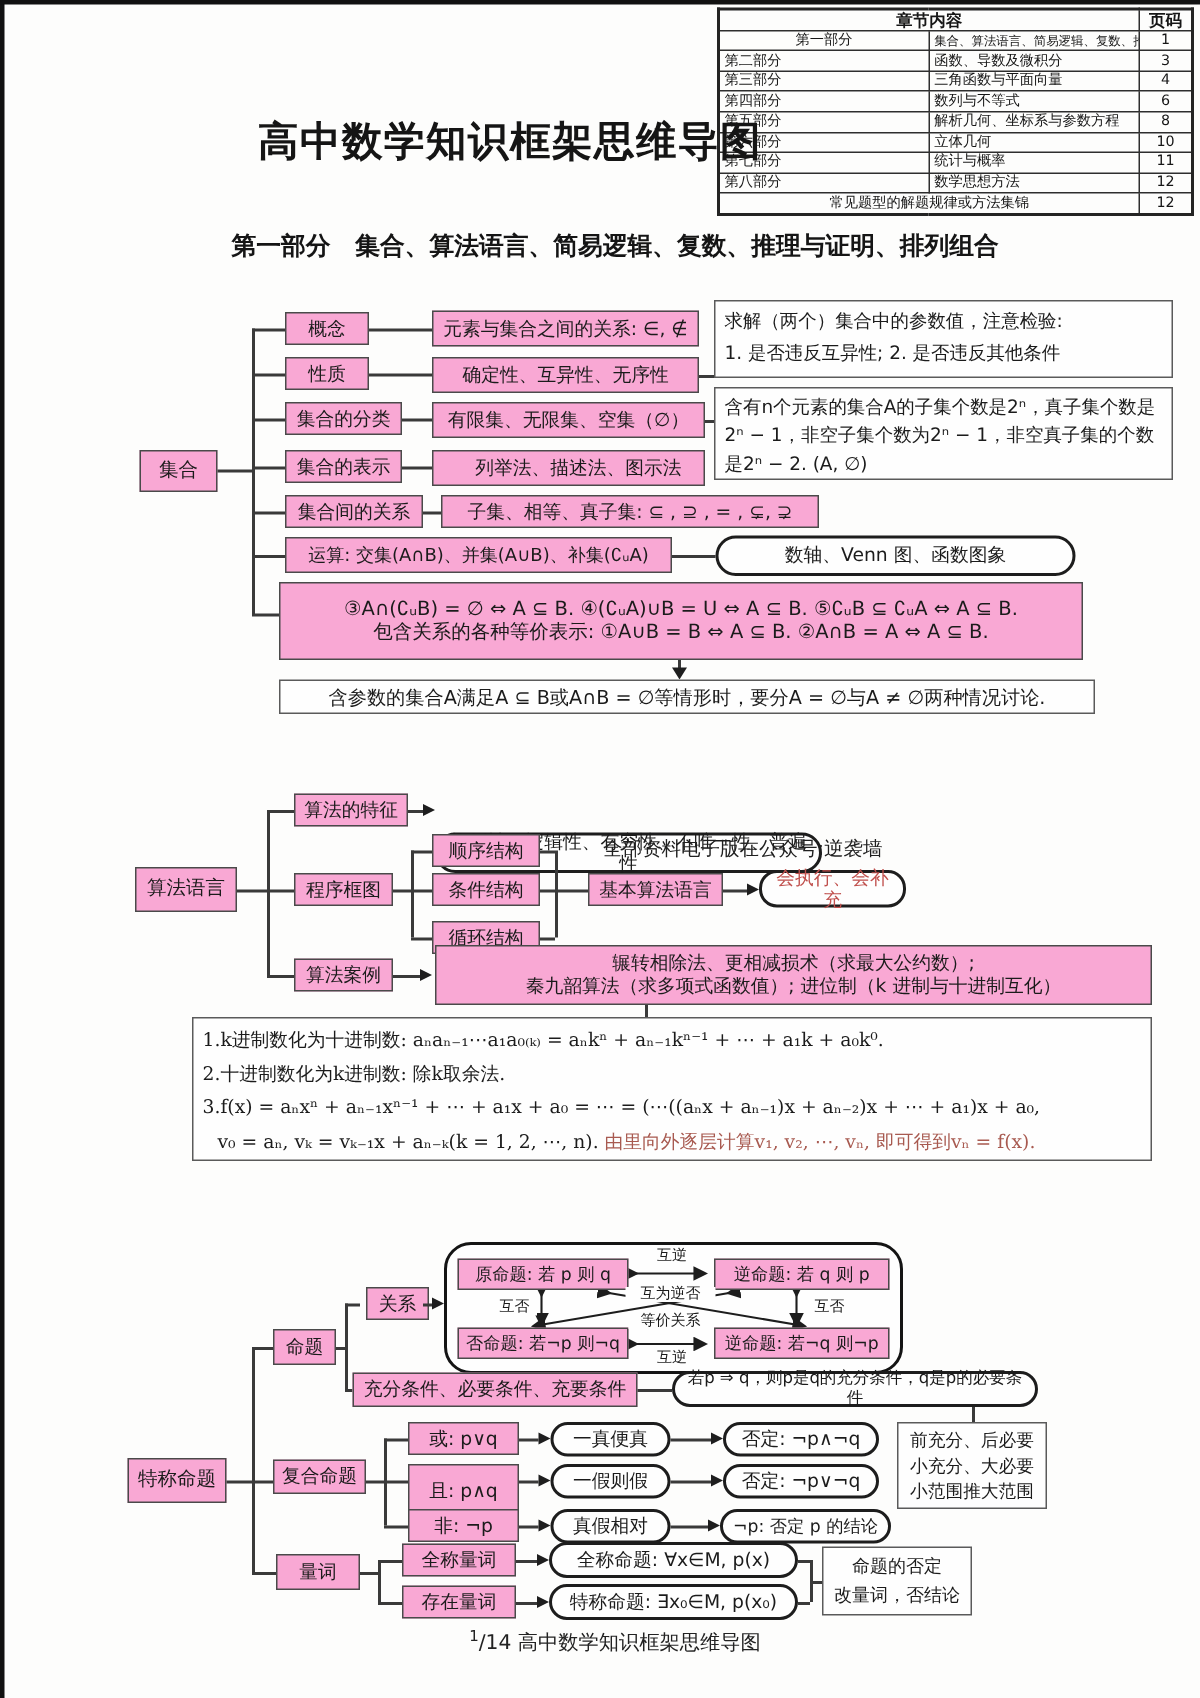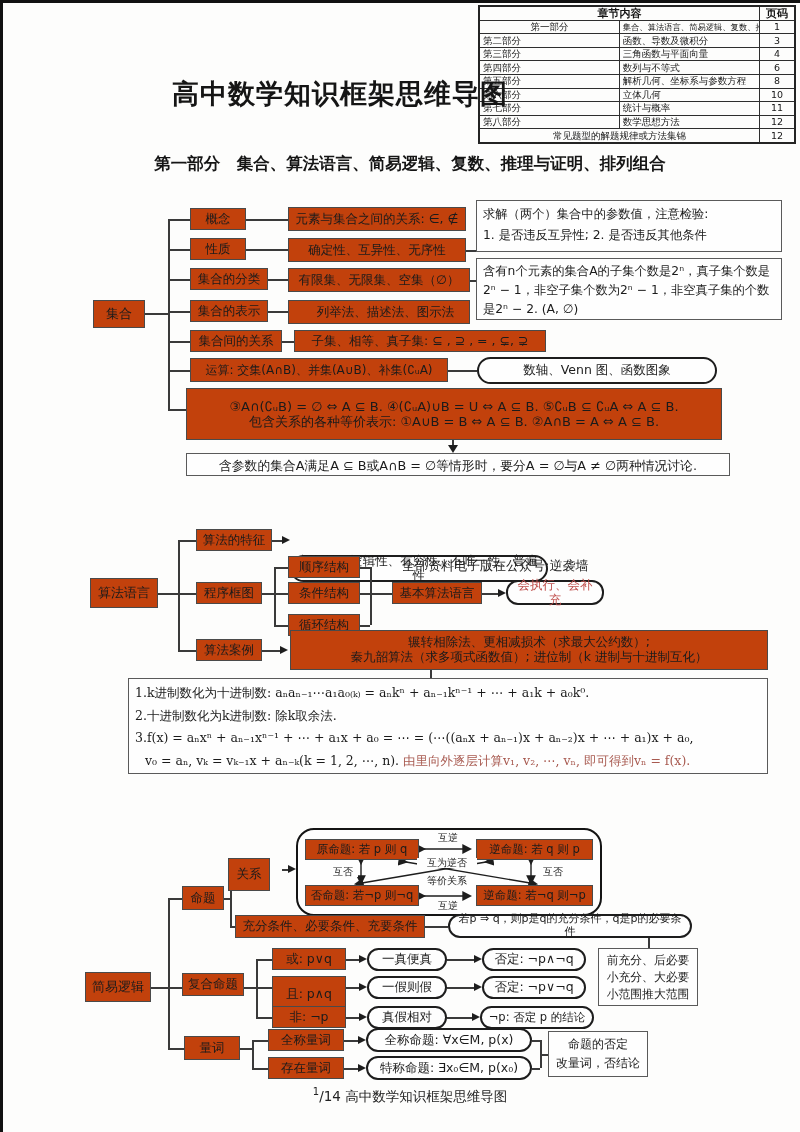--- a/index.html
+++ b/index.html
@@ -1,20 +1,20 @@
 <!DOCTYPE html>
 <html><head>
 <meta charset="utf-8">
 <style>
   html,body{margin:0;padding:0;background:#d8d8d8;}
   #canvas{position:relative;width:800px;height:1132px;margin:0 auto;background:#fdfdfc;overflow:hidden;
           font-family:"DejaVu Sans","Liberation Sans",sans-serif;color:#1b1b1b;}
   .edge{position:absolute;background:#111;}
   
-  .bx{position:absolute;border:1.5px solid #4a4a4a;background:#c2410c;display:flex;align-items:center;justify-content:center;
+  .bx{position:absolute;border:1.5px solid #4a4a4a;background:#f9a8d4;display:flex;align-items:center;justify-content:center;
       text-align:center;font-size:12.5px;line-height:1.18;box-sizing:border-box;padding:1px 3px;}
   .rb{position:absolute;border:2px solid #1d1d1d;border-radius:14px;background:#fefefe;display:flex;align-items:center;justify-content:center;
       text-align:center;font-size:12.5px;line-height:1.15;box-sizing:border-box;padding:1px 6px;}
   .nt{position:absolute;border:1.4px solid #5a5a5a;background:#fefefe;font-size:12.3px;line-height:1.45;box-sizing:border-box;
       padding:3px 6px;text-align:left;}
   .lb{position:absolute;font-size:10px;line-height:1;background:#fefefe;text-align:center;z-index:3;padding:0 1px;}
   
   .hl{position:absolute;height:1.5px;background:#3a3a3a;}
   .vl{position:absolute;width:1.5px;background:#3a3a3a;}
   .ar{position:absolute;width:0;height:0;border-top:4px solid transparent;border-bottom:4px solid transparent;border-left:8px solid #1e1e1e;}
@@ -186,33 +186,33 @@
     <div>秦九韶算法（求多项式函数值）; 进位制（k 进制与十进制互化）</div>
   </div>
   <i class="vl" style="left:430px;top:670px;height:8px;"></i>
   <div class="nt serif" style="left:128px;top:678px;width:640px;height:96px;font-size:12.5px;line-height:1.8;">
     <div>1.k进制数化为十进制数: aₙaₙ₋₁⋯a₁a₀₍ₖ₎ = aₙkⁿ + aₙ₋₁kⁿ⁻¹ + ⋯ + a₁k + a₀k⁰.</div>
     <div>2.十进制数化为k进制数: 除k取余法.</div>
     <div>3.f(x) = aₙxⁿ + aₙ₋₁xⁿ⁻¹ + ⋯ + a₁x + a₀ = ⋯ = (⋯((aₙx + aₙ₋₁)x + aₙ₋₂)x + ⋯ + a₁)x + a₀,</div>
     <div style="padding-left:10px;"><span>v₀ = aₙ, vₖ = vₖ₋₁x + aₙ₋ₖ(k = 1, 2, ⋯, n). </span><span style="color:#a85a50;">由里向外逐层计算v₁, v₂, ⋯, vₙ, 即可得到vₙ = f(x).</span></div>
   </div>
 
-  <div class="bx" style="left:85px;top:972px;width:66px;height:30px;font-size:13px;">简易逻辑</div>
+  <div class="bx" style="left:85px;top:972px;width:66px;height:30px;font-size:13px;">特称命题</div>
   <i class="hl" style="left:151px;top:987px;width:17px;"></i>
   <i class="vl" style="left:168px;top:898px;height:150px;"></i>
   <i class="hl" style="left:168px;top:898px;width:14px;"></i>
   <i class="hl" style="left:168px;top:987px;width:14px;"></i>
   <i class="hl" style="left:168px;top:1048px;width:16px;"></i>
 
   <div class="bx" style="left:182px;top:886px;width:42px;height:24px;">命题</div>
   <i class="hl" style="left:224px;top:898px;width:6px;"></i>
   <i class="vl" style="left:230px;top:869px;height:58px;"></i>
   <i class="hl" style="left:230px;top:869px;width:10px;"></i>
   <i class="hl" style="left:230px;top:926px;width:5px;"></i>
-  <div class="bx" style="left:228px;top:858px;width:42px;height:33px;font-family:Liberation Serif, serif;">关系</div>
+  <div class="bx" style="left:244px;top:858px;width:42px;height:22px;font-family:Liberation Serif, serif;">关系</div>
   <i class="hl" style="left:282px;top:869px;width:7px;"></i>
   <i class="ar" style="left:288px;top:865px;"></i>
 
   <div style="position:absolute;left:296px;top:828px;width:302px;height:84px;border:2.5px solid #141414;border-radius:18px;background:#fefefe;">
     <svg width="302" height="84" style="position:absolute;left:0;top:0;">
       <defs>
           <marker id="ah" markerWidth="7" markerHeight="7" refX="5.5" refY="3.5" orient="auto">
             <path d="M0,0L7,3.5L0,7z" fill="#1d1d1d"></path>
           </marker>
         </defs>

